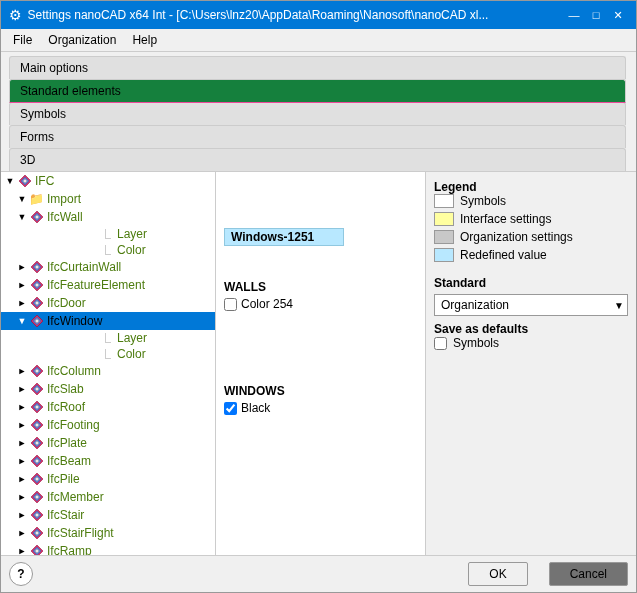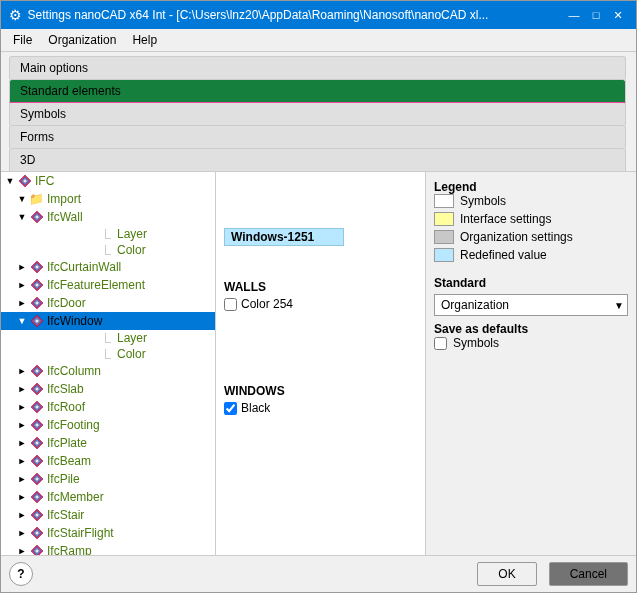--- a/index.html
+++ b/index.html
@@ -289,21 +289,21 @@
       display: flex;
       align-items: center;
       justify-content: center;
       font-size: 12px;
       font-weight: bold;
       cursor: pointer;
       background: white;
     }
     .footer-buttons {
       display: flex;
-      gap: 12px;
+      gap: 21px;
     }
     .btn {
       padding: 4px 20px;
       font-size: 12px;
       border: 1px solid #999;
       background: #737373;
       cursor: pointer;
       border-radius: 2px;
     }
     .btn.primary { background: #f0f0f0; }

